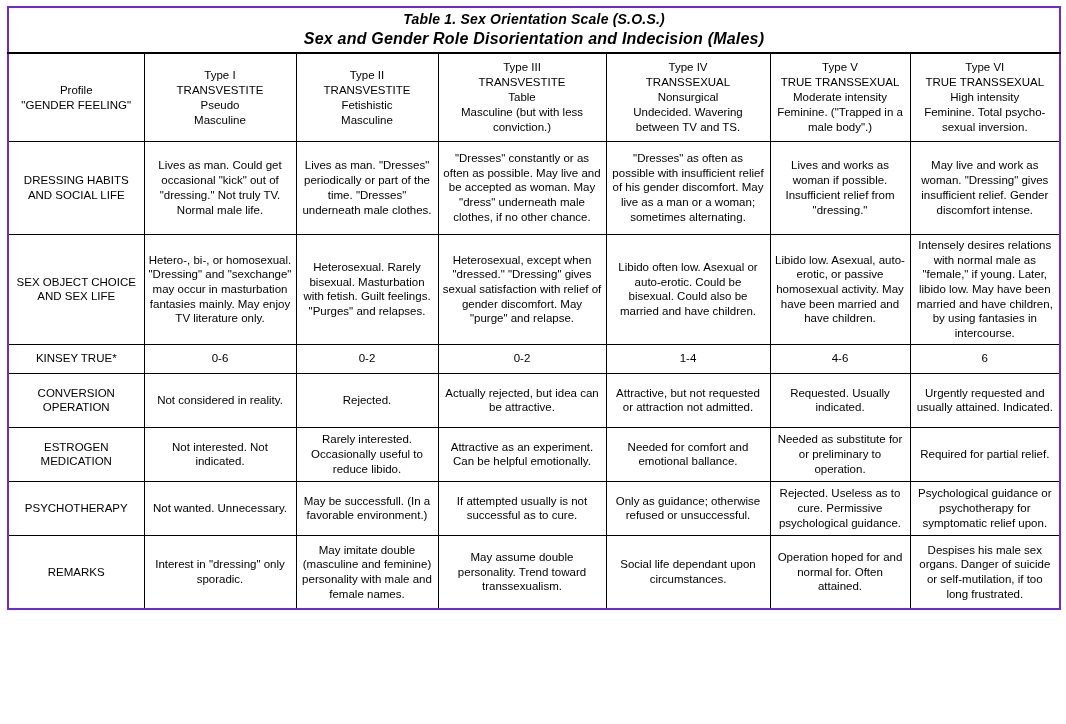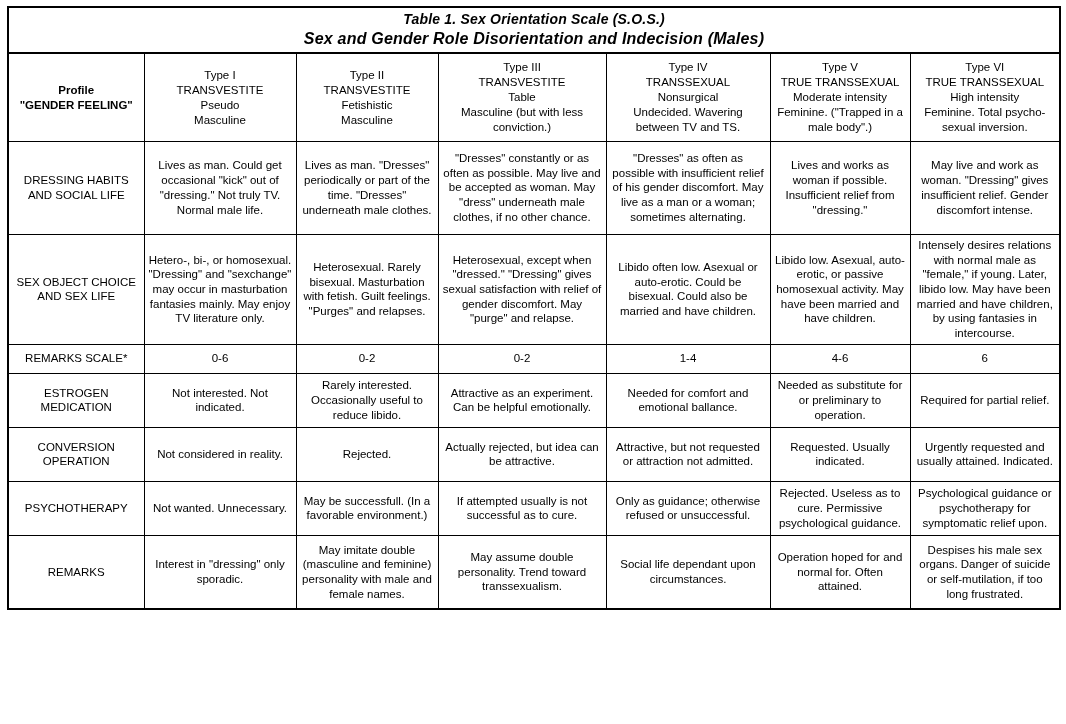--- a/index.html
+++ b/index.html
@@ -15,21 +15,21 @@
     width: 1066px;
     height: 724px;
     box-sizing: border-box;
     padding: 6px 7px 6px 7px;
     background: #ffffff;
   }
   table.sos {
     width: 1052px;
     border-collapse: collapse;
     table-layout: fixed;
-    border: 2px solid #000000;
+    border: 2px solid #6d28d9;
   }
   table.sos td, table.sos th {
     border: 1px solid #000;
     vertical-align: middle;
     text-align: center;
     padding: 3px 4px;
     font-size: 11.5px;
     line-height: 1.28;
   }
   .title-cell {
@@ -51,21 +51,20 @@
   .group-row td {
     font-size: 12.5px;
     padding: 5px 4px 6px 4px;
   }
   .profile-cell {
     font-size: 11.5px;
     line-height: 1.9;
   }
   .profile-cell div {
     white-space: nowrap;
-    font-weight: bold;
   }
   .type-head {
     line-height: 1.9;
     padding-top: 6px !important;
     padding-bottom: 6px !important;
   }
   .type-head div {
     min-height: 15px;
   }
   .type-head .multi {
@@ -179,50 +178,50 @@
         <td class="rowlabel">SEX OBJECT CHOICE AND SEX LIFE</td>
         <td class="body-cell">Hetero-, bi-, or homosexual. "Dressing" and "sexchange" may occur in masturbation fantasies mainly. May enjoy TV literature only.</td>
         <td class="body-cell">Heterosexual. Rarely bisexual. Masturbation with fetish. Guilt feelings. "Purges" and relapses.</td>
         <td class="body-cell">Heterosexual, except when "dressed." "Dressing" gives sexual satisfaction with relief of gender discomfort. May "purge" and relapse.</td>
         <td class="body-cell">Libido often low. Asexual or auto-erotic. Could be bisexual. Could also be married and have children.</td>
         <td class="body-cell">Libido low. Asexual, auto-erotic, or passive homosexual activity. May have been married and have children.</td>
         <td class="body-cell">Intensely desires relations with normal male as "female," if young. Later, libido low. May have been married and have children, by using fantasies in intercourse.</td>
       </tr>
 
       <tr class="kinsey">
-        <td class="rowlabel">REMARKS SCALE*</td>
+        <td class="rowlabel">KINSEY TRUE*</td>
         <td class="body-cell">0-6</td>
         <td class="body-cell">0-2</td>
         <td class="body-cell">0-2</td>
         <td class="body-cell">1-4</td>
         <td class="body-cell">4-6</td>
         <td class="body-cell">6</td>
+      </tr>
+
+      <tr style="height:54px">
+        <td class="rowlabel">CONVERSION OPERATION</td>
+        <td class="body-cell">Not considered in reality.</td>
+        <td class="body-cell">Rejected.</td>
+        <td class="body-cell">Actually rejected, but idea can be attractive.</td>
+        <td class="body-cell">Attractive, but not requested or attraction not admitted.</td>
+        <td class="body-cell">Requested. Usually indicated.</td>
+        <td class="body-cell">Urgently requested and usually attained. Indicated.</td>
       </tr>
 
       <tr style="height:54px">
         <td class="rowlabel">ESTROGEN MEDICATION</td>
         <td class="body-cell">Not interested. Not indicated.</td>
         <td class="body-cell">Rarely interested. Occasionally useful to reduce libido.</td>
         <td class="body-cell">Attractive as an experiment. Can be helpful emotionally.</td>
         <td class="body-cell">Needed for comfort and emotional ballance.</td>
         <td class="body-cell">Needed as substitute for or preliminary to operation.</td>
         <td class="body-cell">Required for partial relief.</td>
       </tr>
 
       <tr style="height:54px">
-        <td class="rowlabel">CONVERSION OPERATION</td>
-        <td class="body-cell">Not considered in reality.</td>
-        <td class="body-cell">Rejected.</td>
-        <td class="body-cell">Actually rejected, but idea can be attractive.</td>
-        <td class="body-cell">Attractive, but not requested or attraction not admitted.</td>
-        <td class="body-cell">Requested. Usually indicated.</td>
-        <td class="body-cell">Urgently requested and usually attained. Indicated.</td>
-      </tr>
-
-      <tr style="height:54px">
         <td class="rowlabel">PSYCHOTHERAPY</td>
         <td class="body-cell">Not wanted. Unnecessary.</td>
         <td class="body-cell">May be successfull. (In a favorable environment.)</td>
         <td class="body-cell">If attempted usually is not successful as to cure.</td>
         <td class="body-cell">Only as guidance; otherwise refused or unsuccessful.</td>
         <td class="body-cell">Rejected. Useless as to cure. Permissive psychological guidance.</td>
         <td class="body-cell">Psychological guidance or psychotherapy for symptomatic relief upon.</td>
       </tr>
 
       <tr style="height:74px">

